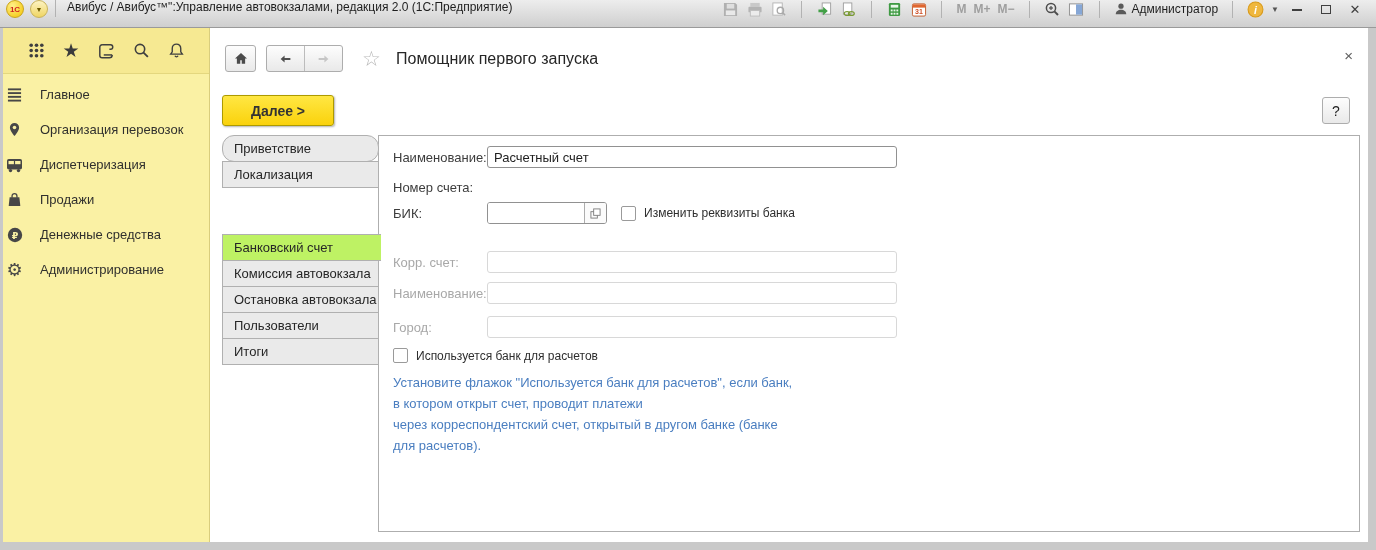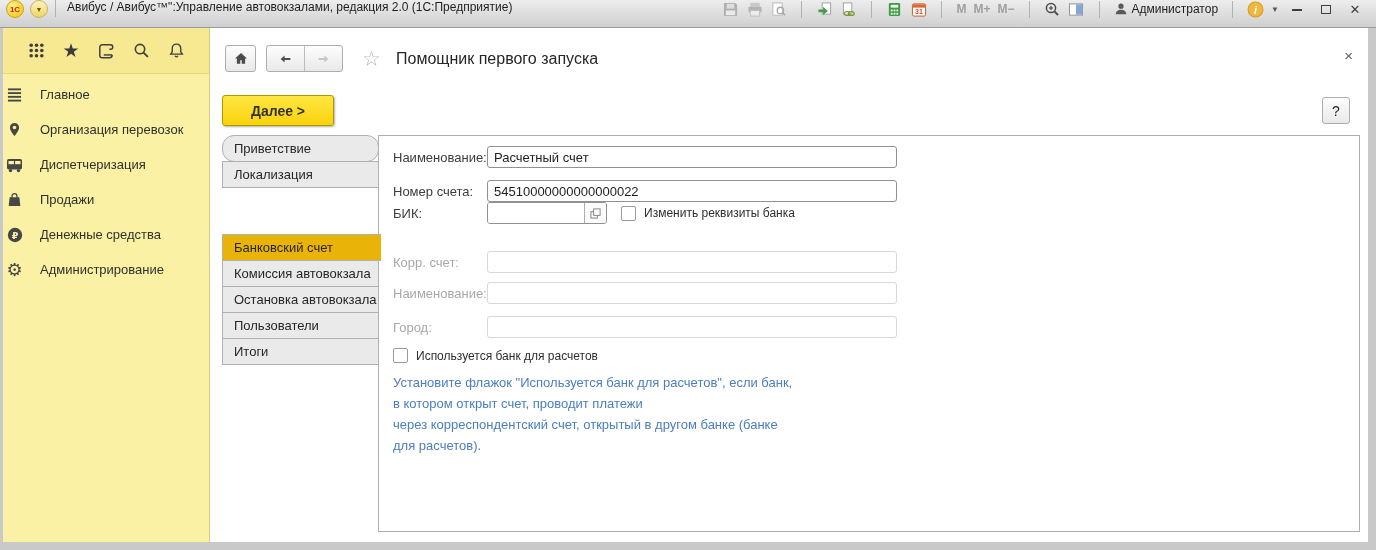--- a/index.html
+++ b/index.html
@@ -67,21 +67,21 @@
   .help-btn { position:absolute; right:18px; top:69px; width:28px; height:27px;
     background:linear-gradient(#fdfdfd,#e9e9e9); border:1px solid #adadad; border-radius:3px;
     font-size:14px; color:#222; display:flex; align-items:center; justify-content:center; cursor:pointer; }
 
   
   .wizard { position:absolute; left:12px; top:107px; right:8px; bottom:10px; }
   .tabs { position:absolute; left:0; top:0; width:158px; z-index:2; }
   .tab { width:157px; height:27px; line-height:25px; background:#eaeaea; border:1px solid #b0b0b0;
     margin-top:-1px; padding-left:11px; font-size:13px; color:#262626; cursor:pointer; white-space:nowrap; }
   .tab:first-child { margin-top:0;border-radius:12px; }
-  .tab.active { width:159px; background:#eab308; border-right:none;margin-top:46px; }
+  .tab.active { width:159px; background:#bef264; border-right:none;margin-top:46px; }
   .panel { position:absolute; left:156px; top:0; right:0; bottom:0; background:#fff; border:1px solid #aeaeae; }
 
   .frow { position:absolute; left:14px; display:flex; align-items:center; }
   .flabel { width:94px; font-size:13px; color:#3c3c3c; }
   .flabel.dis { color:#a8a8a8; }
   .finput { width:410px; height:22px; border:1px solid #919191; border-radius:3px;
     font-size:13px; padding:0 6px; color:#1e1e1e; background:#fff;
     font-family:"Liberation Sans","DejaVu Sans",sans-serif; }
   .finput.dis { border-color:#d8d8d8; }
   .bik-wrap { display:flex; width:120px; height:22px; border:1px solid #919191; border-radius:3px; overflow:hidden; background:#fff; }
@@ -351,21 +351,20 @@
 
         <div class="panel">
 
           <div class="frow" style="top:10px;">
             <span class="flabel">Наименование:</span>
             <input class="finput" type="text" value="Расчетный счет" style="">
           </div>
 
           <div class="frow" style="top:44px;">
             <span class="flabel">Номер счета:</span>
-            <input class="finput" type="text" value="54510000000000000022" style="">
           </div>
 
           <div class="frow" style="top:66px;">
             <span class="flabel">БИК:</span>
             <span class="bik-wrap">
               <input class="bik-input" type="text" value="" style="">
               <span class="bik-btn">
                 <svg width="11" height="11" viewBox="0 0 12 12">
                     <rect x="1" y="4" width="7" height="7" fill="none" stroke="#7d7d7d"></rect>
                     <rect x="4" y="1" width="7" height="7" fill="#fff" stroke="#7d7d7d"></rect>

